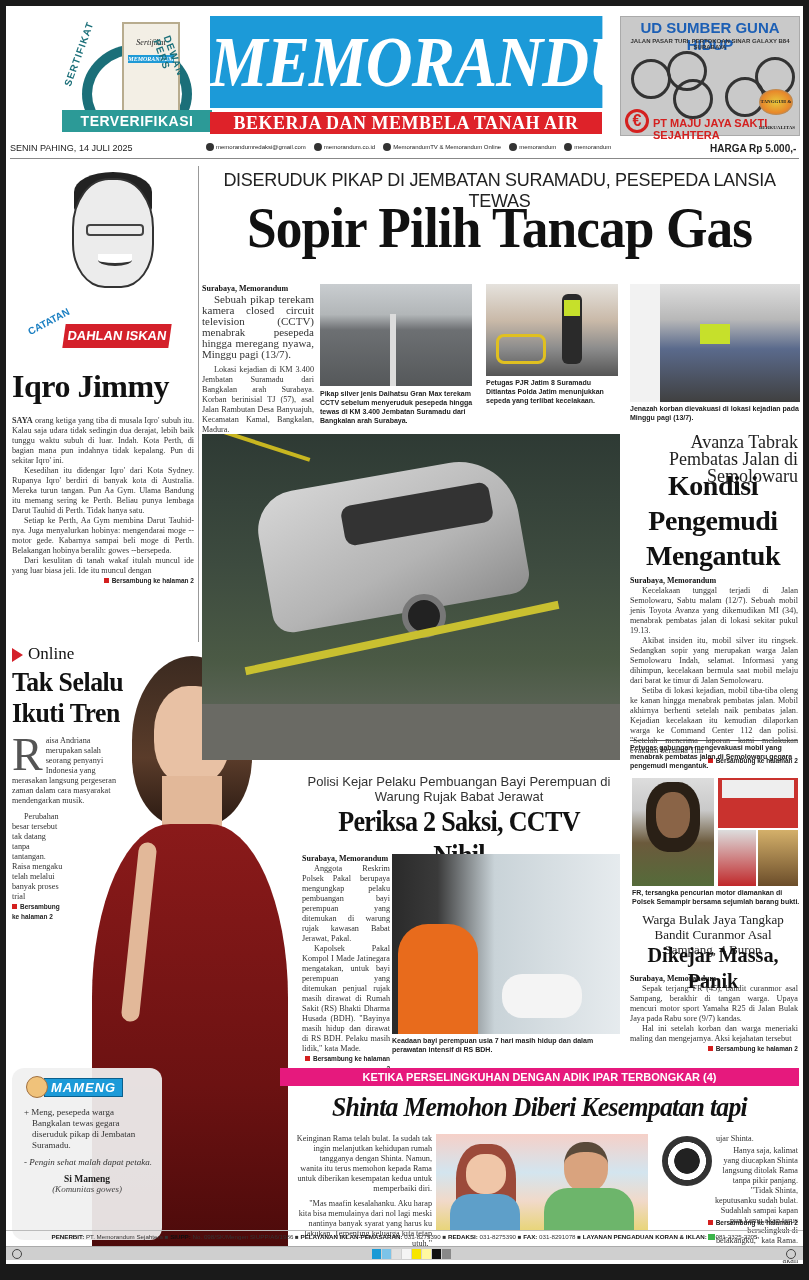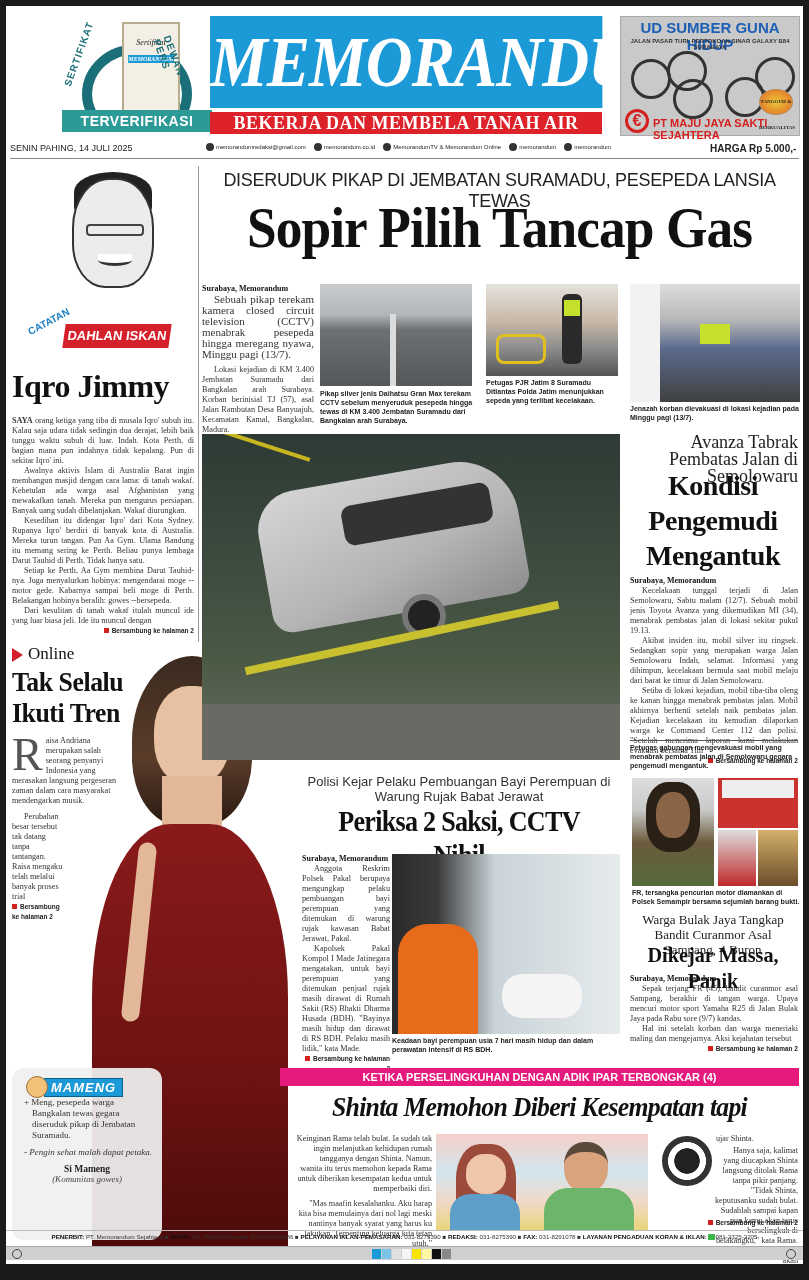--- a/index.html
+++ b/index.html
@@ -51,21 +51,21 @@
 .catatan-blue{left:0;top:-2px;color:#1b7fc2;font-size:10px;font-weight:bold;font-family:"Liberation Sans",sans-serif;transform:rotate(-28deg);background:#fff;padding:0 2px}
 .h-iqro{left:6px;top:194px;font-weight:bold;font-size:32px;letter-spacing:-.5px;color:#111}
 .raisa-kicker{left:6px;top:638px;font-size:17px;color:#111}
 .raisa-kicker:before{content:"";display:inline-block;border-left:11px solid #d4202a;border-top:7px solid transparent;border-bottom:7px solid transparent;margin-right:5px;vertical-align:middle}
 .h-raisa{left:6px;top:660px;font-weight:bold;font-size:28px;line-height:31px;color:#111;letter-spacing:-.5px}
 .dropcap{float:left;font-size:46px;line-height:38px;color:#555;margin-right:3px}
 .raisa-photo{left:86px;top:640px;width:196px;height:612px}
 .mameng{left:6px;top:1062px;width:150px;height:172px;background:rgba(240,240,240,.93);border-radius:12px;padding:10px}
 .mameng-badge{background:#1c9ad8;color:#fff;font-weight:bold;font-style:italic;font-family:"Liberation Sans",sans-serif;font-size:13px;letter-spacing:1px;padding:1px 6px;display:inline-block;margin-left:22px;border:1px solid #0a5f8c}
 .mameng-baby{left:14px;top:8px;width:22px;height:22px;border-radius:50%;background:#f0c27a;border:1px solid #a07040}
-.mameng ul{list-style:none;font-size:9px;line-height:11px;color:#333}
+.mameng ul{list-style:none;font-size:9px;line-height:11px;margin-top:10px;color:#333}
 .mameng li{padding-left:10px;text-indent:-8px;margin-bottom:6px}
 .mameng .sig{text-align:center;font-weight:bold;font-size:9.5px;color:#222}
 .mameng .sig2{text-align:center;font-style:italic;font-size:9px;color:#444}
 
 .kicker-main{left:196px;top:164px;width:595px;text-align:center;font-family:"Liberation Sans",sans-serif;font-size:18px;letter-spacing:-.3px;color:#222}
 .h-main{left:196px;top:186px;width:595px;text-align:center;font-weight:bold;font-size:58px;line-height:72px;letter-spacing:-1px;color:#111;transform:scaleX(.92);transform-origin:center}
 .lead-body{left:196px;top:278px;width:112px}
 .big-photo{left:196px;top:428px;width:418px;height:326px;background:linear-gradient(180deg,#2e3a34 0%,#3d4b3f 40%,#4b5a45 70%,#6a6d66 100%)}
 
 .kicker-r{left:622px;top:428px;width:170px;text-align:right;font-size:18px;line-height:17px;color:#222}
@@ -136,21 +136,20 @@
     <div class="abs glasses"></div>
     <div class="abs smile"></div>
   </div>
   <div class="abs catatan-tag" style="top:312px">
     <div class="abs catatan-red">DAHLAN ISKAN</div>
     <div class="abs catatan-blue">CATATAN</div>
   </div>
   <div class="abs h-iqro serif" style="top:362px">Iqro Jimmy</div>
   <div class="abs body-txt" style="left:6px;top:410px;width:182px">
     <p style="text-indent:0"><b>SAYA</b><span> orang ketiga yang tiba di musala Iqro' subuh itu. Kalau saja udara tidak sedingin dua derajat, lebih baik tunggu waktu subuh di luar. Indah. Kota Perth, di bagian mana pun indahnya tidak kepalang. Pun di sekitar Iqro' ini.</span></p>
-    <p>Awalnya aktivis Islam di Australia Barat ingin membangun masjid dengan cara lama: di tanah wakaf. Kebetulan ada warga asal Afghanistan yang mewakafkan tanah. Mereka pun mengurus persiapan. Banyak uang sudah dibelanjakan. Wakaf diurungkan.</p>
     <p>Kesedihan itu didengar Iqro' dari Kota Sydney. Rupanya Iqro' berdiri di banyak kota di Australia. Mereka turun tangan. Pun Aa Gym. Ulama Bandung itu memang sering ke Perth. Beliau punya lembaga Darut Tauhid di Perth. Tidak hanya satu.</p>
     <p>Setiap ke Perth, Aa Gym membina Darut Tauhid-nya. Juga menyalurkan hobinya: mengendarai moge --motor gede. Kabarnya sampai beli moge di Perth. Belakangan hobinya beralih: gowes --bersepeda.</p>
     <p>Dari kesulitan di tanah wakaf itulah muncul ide yang luar biasa jeli. Ide itu muncul dengan</p>
     <div class="cont">Bersambung ke halaman 2</div>
   </div>
   <div class="abs vrule" style="left:192px;top:160px;height:476px"></div>
 
   <div class="abs raisa-photo">
     <div class="abs" style="left:40px;top:10px;width:120px;height:170px;border-radius:50% 50% 40% 40%;background:linear-gradient(180deg,#3b2a20,#5a3c2a 60%,#2a1a12)"></div>
     <div class="abs" style="left:62px;top:40px;width:76px;height:100px;border-radius:45%;background:#e8c1a4"></div>

